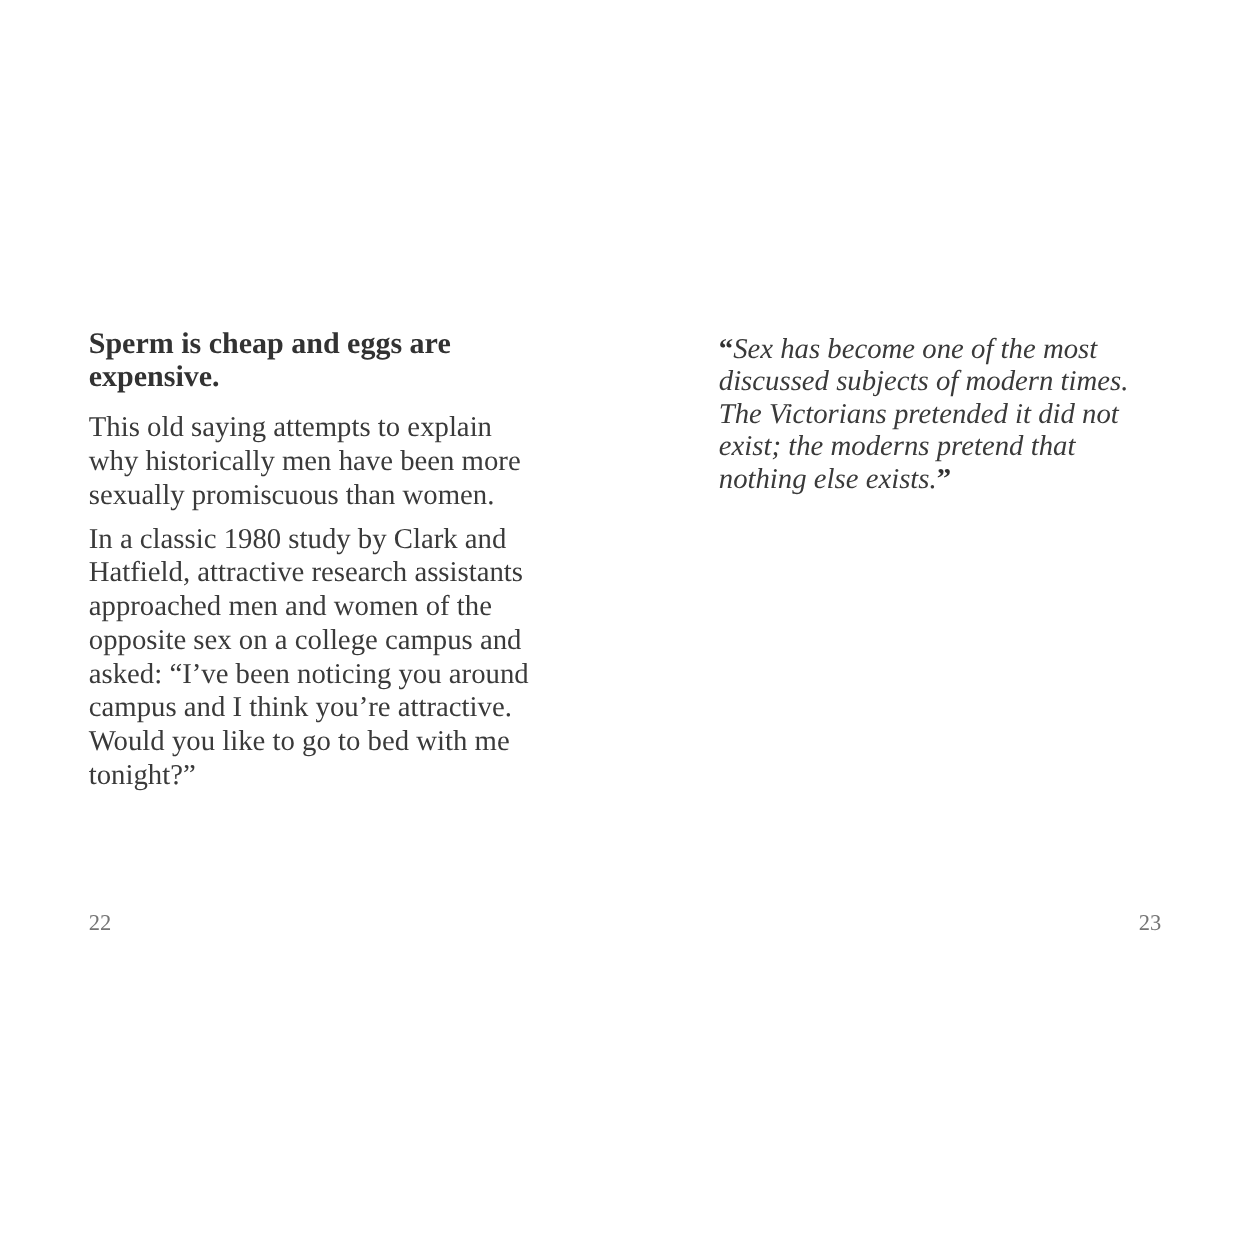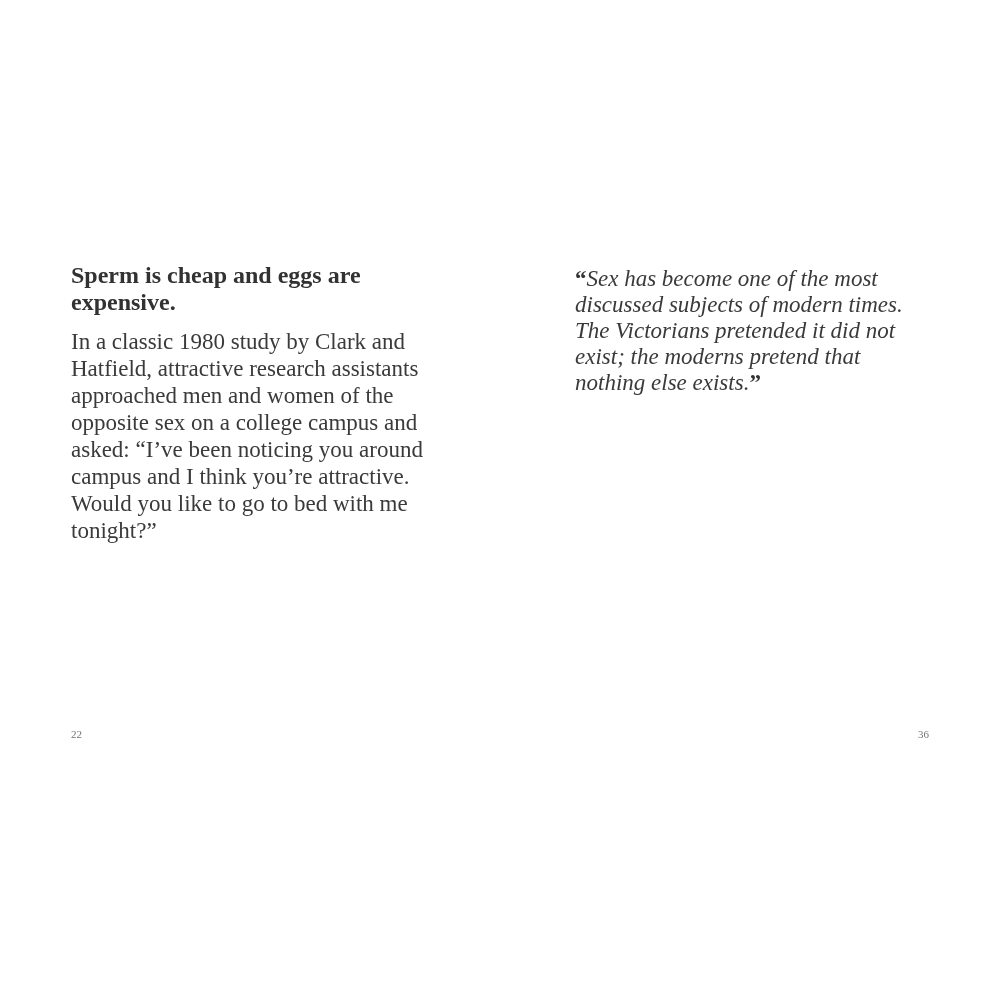--- a/index.html
+++ b/index.html
@@ -65,53 +65,56 @@
     text-align: right;
     font-size: 16px;
     letter-spacing: 1px;
     color: #3c3c3c;
   }
 
   
   .pagenum {
     position: absolute;
     top: 728px;
-    font-size: 11px;
+    font-size: 18px;
     color: #757575;
   }
   .pagenum.left-num { left: 71px; }
   .pagenum.right-num {
     left: 571px;
     width: 358px;
     text-align: right;
   }
 </style>
 </head>
 <body>
 
 <main class="spread">
 
   <section class="page-left">
     <h2 class="heading pre">Sperm is cheap and eggs are
 expensive.</h2>
+    <p class="para pre">This old saying attempts to explain
+why historically men have been more
+sexually promiscuous than women.</p>
     <p class="para pre">In a classic 1980 study by Clark and
 Hatfield, attractive research assistants
 approached men and women of the
 opposite sex on a college campus and
 asked: “I’ve been noticing you around
 campus and I think you’re attractive.
 Would you like to go to bed with me
 tonight?”</p>
   </section>
 
   <div class="pagenum left-num">22</div>
 
   <section class="page-right">
     <blockquote class="quote"><span class="qmark">“</span><span class="qtext pre">Sex has become one of the most
 discussed subjects of modern times.
 The Victorians pretended it did not
 exist; the moderns pretend that
 nothing else exists.</span><span class="qmark">”</span></blockquote>
   </section>
 
-  <div class="pagenum right-num">36</div>
+  <div class="pagenum right-num">23</div>
 
 </main>
 
 </body></html>

